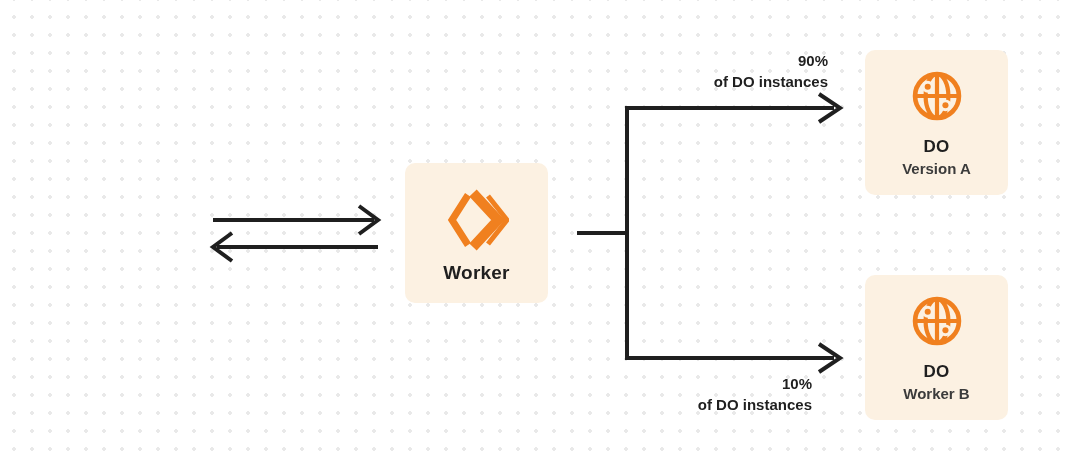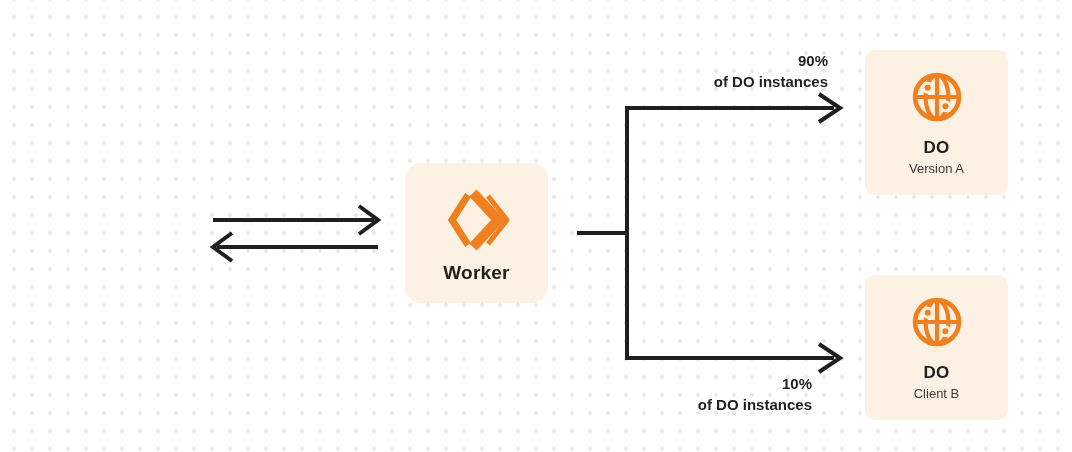--- a/index.html
+++ b/index.html
@@ -32,31 +32,30 @@
   }
   .node-client{
     left:42px;top:163px;width:145px;height:142px;
     background:var(--client-gray);border-radius:8px;
   }
   .node-client .node-label{font-size:20px;font-weight:bold;color:var(--text-dark);letter-spacing:.2px;}
   .node-worker{
     left:405px;top:163px;width:143px;height:140px;
     background:var(--cream);
     padding-top:6px;
-    border-radius:16px;
   }
   .node-worker .node-label{font-size:19px;font-weight:bold;color:var(--text-dark);margin-top:10px;letter-spacing:.2px;}
   .node-do{
     width:143px;height:145px;
     background:var(--cream);
   }
   .node-do-a{left:865px;top:50px;}
   .node-do-b{left:865px;top:275px;}
   .node-do .node-title{font-size:17px;font-weight:bold;color:var(--text-dark);margin-top:14px;letter-spacing:.2px;}
-  .node-do .node-subtitle{font-size:13px;font-weight:normal;color:var(--text-muted);margin-top:3px;}
+  .node-do .node-subtitle{font-size:15px;font-weight:bold;color:var(--text-muted);margin-top:3px;}
   .pct-label{
     position:absolute;width:220px;text-align:center;
     color:var(--text-dark);font-size:15px;font-weight:bold;line-height:21px;
   }
   .pct-top{left:608px;top:50px;}
   .pct-bottom{left:592px;top:373px;}
   .pct-label span{display:block;text-align:right;}
   .icon-box{display:flex;align-items:center;justify-content:center;}
 </style>
 </head>
@@ -133,16 +132,16 @@
         <path d="M6,32 H58" stroke-width="5"></path>
         <path d="M32,6 V58" stroke-width="5"></path>
         <ellipse cx="32" cy="32" rx="13.5" ry="26" stroke-width="5"></ellipse>
         <circle cx="21" cy="21" r="7" fill="#fcf1e2" stroke="none"></circle>
         <circle cx="42" cy="43" r="7" fill="#fcf1e2" stroke="none"></circle>
         <circle cx="21" cy="21" r="3.6" fill="#f0801f" stroke="none"></circle>
         <circle cx="42" cy="43" r="3.6" fill="#f0801f" stroke="none"></circle>
       </svg>
     </div>
     <div class="node-title">DO</div>
-    <div class="node-subtitle">Client B</div>
+    <div class="node-subtitle">Worker B</div>
   </div>
 
 </div>
 
 </body></html>

